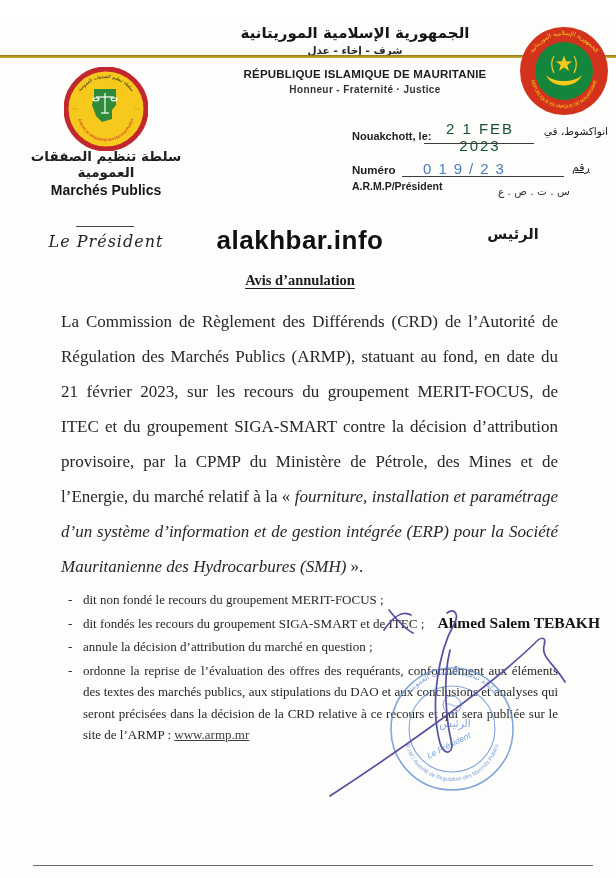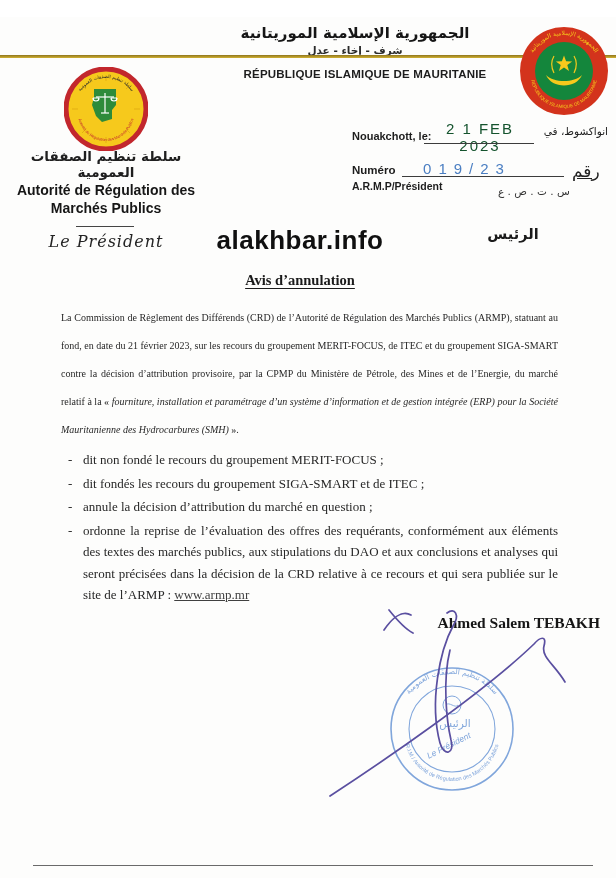--- a/index.html
+++ b/index.html
@@ -39,36 +39,36 @@
   .place-label { position:absolute; top:113px; left:352px; }
   .date-stamp { position:absolute; top:103px; left:430px; width:100px; text-align:center;
     font:500 15px "Liberation Sans", sans-serif; letter-spacing:2px; color:#14532d; }
   .date-underline { position:absolute; top:126px; left:424px; width:110px; border-top:1.5px solid #3c3c3c; }
   .place-arabic { position:absolute; top:108px; left:538px; width:70px; text-align:right;
     font-size:10.5px; color:#222; }
   .numero-label { position:absolute; top:147px; left:352px; font-size:11.5px; }
   .numero-underline { position:absolute; top:159px; left:402px; width:162px; border-top:1.5px solid #3c3c3c; }
   .numero-stamp { position:absolute; top:143px; left:412px; width:110px; text-align:center;
     font:500 15px "Liberation Sans", sans-serif; letter-spacing:7px; color:#4a7ec2; }
-  .numero-arabic { position:absolute; top:144px; left:572px; font-size:17px; color:#222;text-decoration:underline; }
+  .numero-arabic { position:absolute; top:144px; left:572px; font-size:11px; color:#222;text-decoration:underline; }
   .ref-line { position:absolute; top:163px; left:352px; font-size:10.5px; }
   .ref-arabic { position:absolute; top:168px; left:498px; font-size:10.5px; color:#333; }
   .president-arabic { position:absolute; top:209px; left:478px; width:70px; text-align:center;
     font:bold 14.5px "DejaVu Sans", sans-serif; color:#1b1b1b; }
 
   
   .watermark { position:absolute; top:208px; left:150px; width:300px; text-align:center;
     font:bold 26px "Liberation Sans", sans-serif; color:#101010; letter-spacing:.5px; }
   .doc-title { position:absolute; top:255px; left:150px; width:300px; text-align:center;
     font:bold 14.5px "Liberation Serif", serif; color:#1b1b1b;
     text-decoration:underline; text-underline-offset:3px; }
 
   
   .content { position:absolute; top:287px; left:61px; width:497px; }
-  .intro { font-size:10px; line-height:28px; text-align:justify; color:#272727; }
+  .intro { font-size:17px; line-height:35px; text-align:justify; color:#272727; }
   .intro .it { font-style:italic; }
   .bullets { list-style:none; margin-top:5px; }
   .bullets li { display:flex; margin-bottom:2px; font-size:13px; line-height:21.5px; color:#272727; }
   .bullets .dash { flex:none; width:22px; padding-left:7px; }
   .bullets .txt { flex:1; text-align:justify; }
   .link { color:#404040; text-decoration:underline; cursor:pointer; }
 
   
   .sig-name { position:absolute; top:597px; left:320px; width:280px; text-align:right;
     font:bold 15.5px "Liberation Serif", serif; color:#161616; }
@@ -81,20 +81,21 @@
 </style>
 </head>
 <body>
 
 <div class="page">
 
   <div class="arabic-title ar">الجمهورية الإسلامية الموريتانية</div>
   <div class="arabic-motto ar">شرف - إخاء - عدل</div>
   <div class="gold-line"></div>
   <div class="country">RÉPUBLIQUE ISLAMIQUE DE MAURITANIE</div>
+  <div class="motto">Honneur - Fraternité · Justice</div>
 
   <svg class="emblem" width="92" height="92" viewBox="0 0 92 92">
     <defs>
       <path id="emb-top" d="M 10,46 A 36,36 0 0 1 82,46"></path>
       <path id="emb-bot" d="M 13,50 A 33,33 0 0 0 79,50"></path>
     </defs>
     <circle cx="46" cy="46" r="44" fill="#d3331c"></circle>
     <circle cx="46" cy="46" r="29" fill="#14863c"></circle>
     <text font-family="DejaVu Sans, sans-serif" font-size="6" fill="#f6c91c" text-anchor="middle">
       <textPath href="#emb-top" startOffset="50%">الجمهورية الإسلامية الموريتانية</textPath>
@@ -133,21 +134,20 @@
     <g stroke="#ffffff" stroke-width="1.2" fill="none">
       <line x1="41" y1="26" x2="41" y2="46"></line>
       <line x1="32" y1="30" x2="50" y2="30"></line>
       <path d="M29,31 L35,31 M29,31 C29,35 35,35 35,31 M47,31 L53,31 M47,31 C47,35 53,35 53,31"></path>
       <line x1="37" y1="46" x2="45" y2="46"></line>
     </g>
   </svg>
 
   <div class="auth-arabic ar">سلطة تنظيم الصفقات العمومية</div>
   <div class="auth-name">
-    <div>Autorité de Régulation des</div>
     <div>Marchés Publics</div>
   </div>
   <div class="auth-divider"></div>
   <div class="president-label">Le Président</div>
 
   <div class="meta-label place-label">Nouakchott, le:</div>
   <div class="date-stamp">2 1 FEB 2023</div>
   <div class="date-underline"></div>
   <div class="place-arabic ar">انواكشوط، في</div>
 

